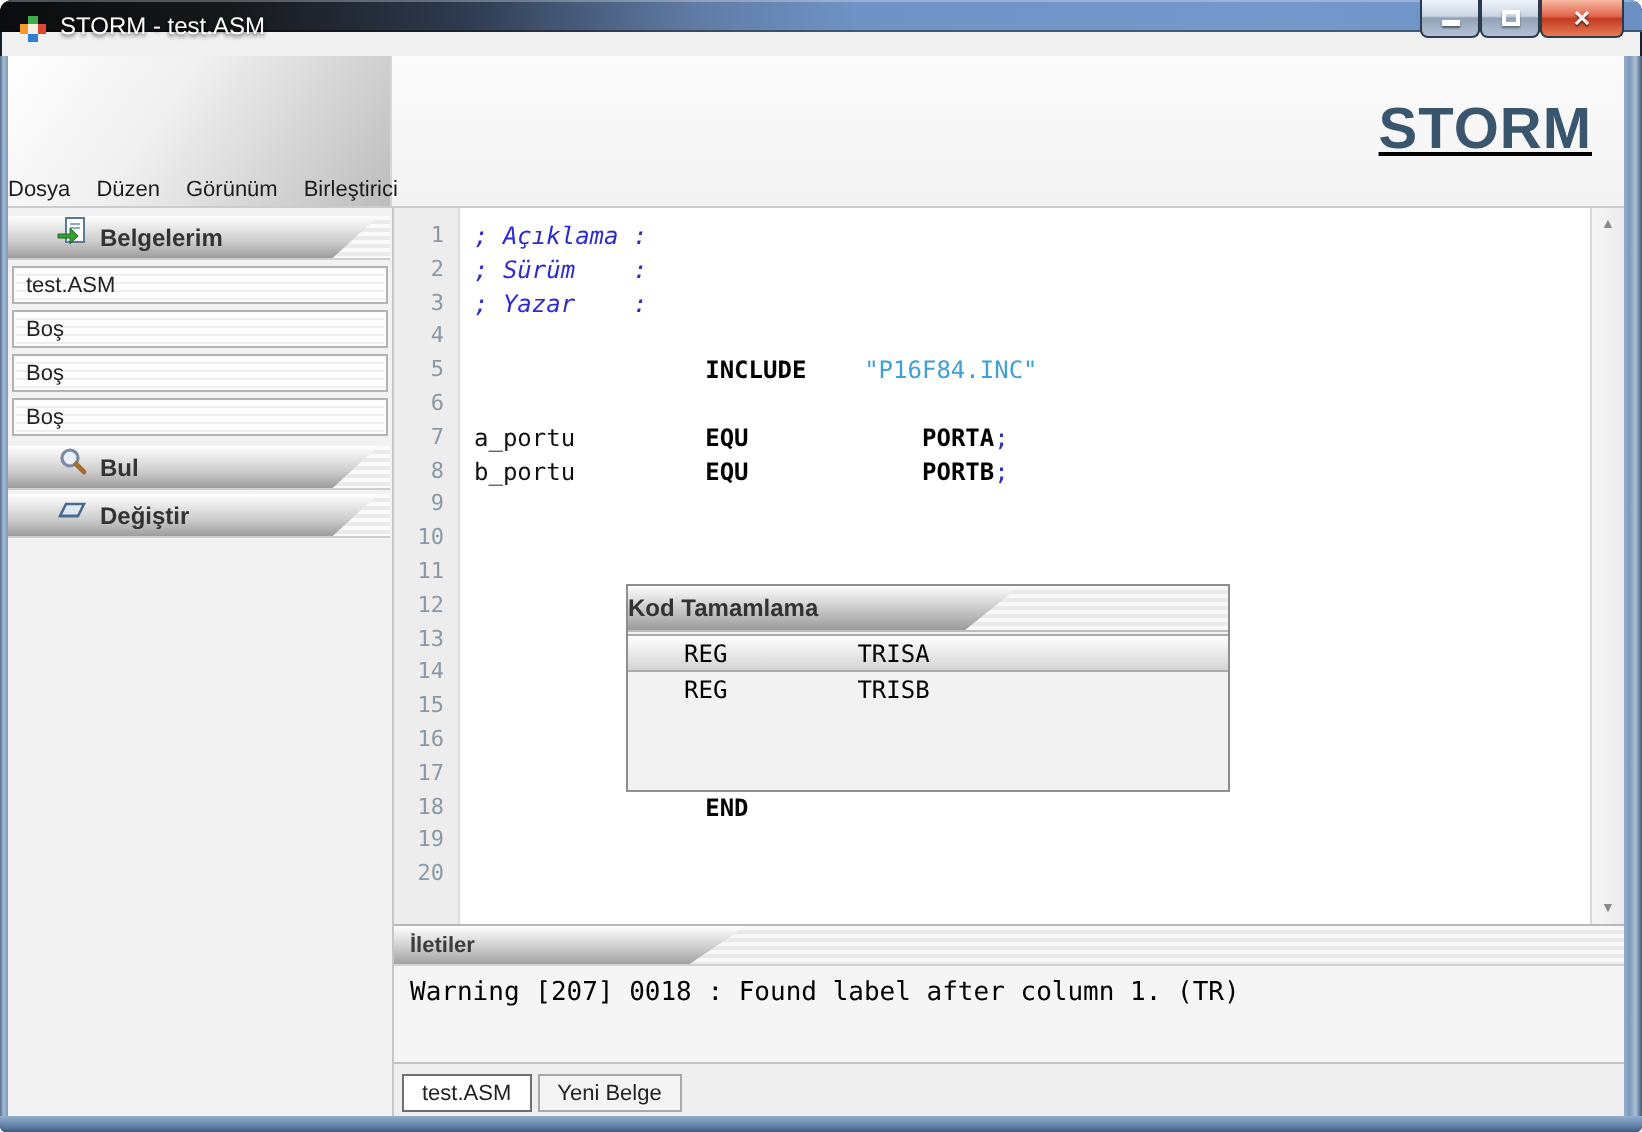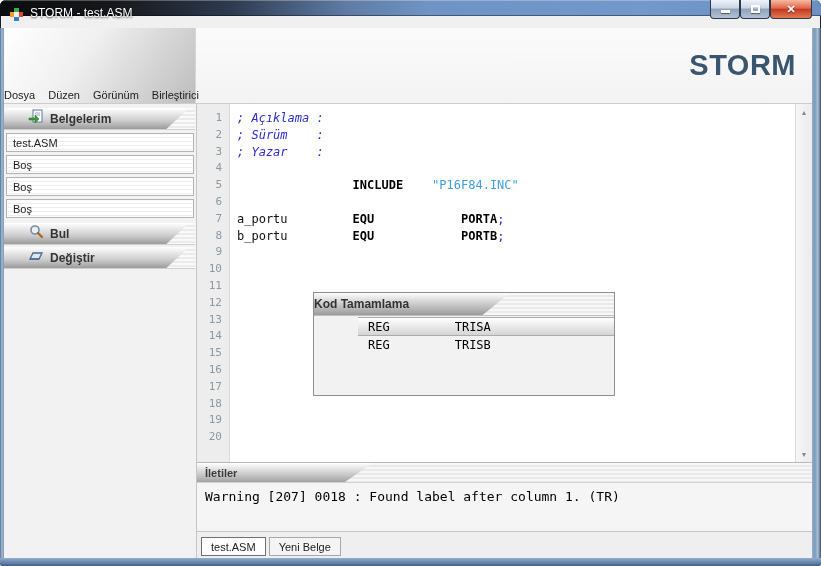--- a/index.html
+++ b/index.html
@@ -33,21 +33,21 @@
   .frame-right{position:absolute;right:0;top:28px;width:9px;height:530px;
     background:linear-gradient(to left,#44556a,#a9bfd8 35%,#7d9abb 70%,#93aecb);}
   .frame-bottom{position:absolute;left:0;bottom:0;width:821px;height:8px;
     background:linear-gradient(#93aecb,#5c7ba2 70%,#3f5a7d);}
   
   .header-area{position:absolute;left:4px;top:28px;width:808px;height:76px;display:flex;border-bottom:1px solid #cccccc;}
   .menu-panel{position:relative;width:192px;height:100%;
     background:linear-gradient(125deg,#ffffff 0%,#f0f0f0 40%,#bdbdbd 100%);border-right:1px solid #d6d6d6;}
   .menu-bar{position:absolute;left:0;bottom:2px;display:flex;gap:13px;}
   .menu-item{font-size:11px;color:#1c1c1c;cursor:default;}
-  .logo-panel{flex:1;background:linear-gradient(#fbfbfb,#f3f3f3);display:flex;align-items:center;justify-content:flex-end;padding-right:16px;}
+  .logo-panel{flex:1;background:linear-gradient(#fbfbfb,#f3f3f3);display:flex;align-items:center;justify-content:flex-end;padding-right:16px;text-decoration:underline;}
   .brand{font-size:29px;font-weight:bold;letter-spacing:.5px;color:#3a566f;}
   
   .sidebar{position:absolute;left:4px;top:104px;width:193px;height:454px;background:#f2f2f2;border-right:1px solid #c6c6c6;padding-top:4px;}
   .side-header{position:relative;height:22px;margin:0 1px 2px 0;border-bottom:1px solid #cfcfcf;
     background:repeating-linear-gradient(180deg,#fafafa 0 2px,#ebebeb 2px 4px);}
   .side-header .grad{position:absolute;inset:0;background:linear-gradient(#ffffff,#cdcdcd 60%,#9c9c9c);
     clip-path:polygon(0 0,97% 0,85% 100%,0 100%);}
   .side-header .hd{position:relative;display:flex;align-items:center;gap:6px;height:100%;padding-left:24px;}
   .side-header .lbl{font-size:12px;font-weight:bold;color:#333;}
   .side-items{padding:1px 2px 2px 2px;}
@@ -86,21 +86,21 @@
   .tab{height:19px;padding:0 9px;display:flex;align-items:center;font-size:11px;color:#222;
     background:#f4f4f4;border:1px solid #a8a8a8;}
   .tab.active{background:#ffffff;border-color:#6f6f6f;}
   
   .popup{position:absolute;left:313px;top:292px;width:302px;height:104px;border:1px solid #8e8e8e;background:#f2f2f2;}
   .popup-header{position:relative;height:23px;border-bottom:1px solid #bdbdbd;
     background:repeating-linear-gradient(180deg,#f8f8f8 0 2px,#eaeaea 2px 4px);}
   .popup-header .grad{position:absolute;left:0;top:0;bottom:0;width:196px;
     background:linear-gradient(#fdfdfd,#c6c6c6 55%,#9b9b9b);clip-path:polygon(0 0,100% 0,86% 100%,0 100%);}
   .popup-title{position:relative;font-size:12px;font-weight:bold;color:#333;line-height:23px;}
-  .popup-row{height:19px;line-height:19px;padding-left:10px;font-family:"DejaVu Sans Mono",monospace;font-size:12px;color:#000;white-space:pre;margin-left:44px;}
+  .popup-row{height:19px;line-height:19px;padding-left:28px;font-family:"DejaVu Sans Mono",monospace;font-size:12px;color:#000;white-space:pre;}
   .popup-row.selected{background:linear-gradient(#ffffff,#d4d4d4);border-top:1px solid #ababab;border-bottom:1px solid #ababab;margin-top:1px;}
 </style>
 </head>
 <body>
 
 <div id="window">
 
   <div class="titlebar">
     <span class="app-icon">
       <i class="a-top"></i>
@@ -217,20 +217,21 @@
           <div class="cl"><span class="plain">b_portu</span><span class="plain">         </span><span class="keyword">EQU</span><span class="plain">            </span><span class="keyword">PORTB</span><span class="punct">;</span></div>
           <div class="cl"></div>
           <div class="cl"></div>
           <div class="cl"></div>
           <div class="cl"></div>
           <div class="cl"></div>
           <div class="cl"></div>
           <div class="cl"></div>
           <div class="cl"><span class="plain">                </span><span class="plain">TR</span><span class="caret"></span></div>
           <div class="cl"></div>
+          <div class="cl"><span class="plain">                </span><span class="keyword">END</span></div>
         </div>
       <div class="vscroll">
         <div class="sb-btn sb-up">▲</div>
         <div class="sb-btn sb-down">▼</div>
       </div>
     </div>
     <div class="messages">
       <div class="msg-header">
         <div class="grad"></div>
         <div class="msg-title">İletiler</div>

